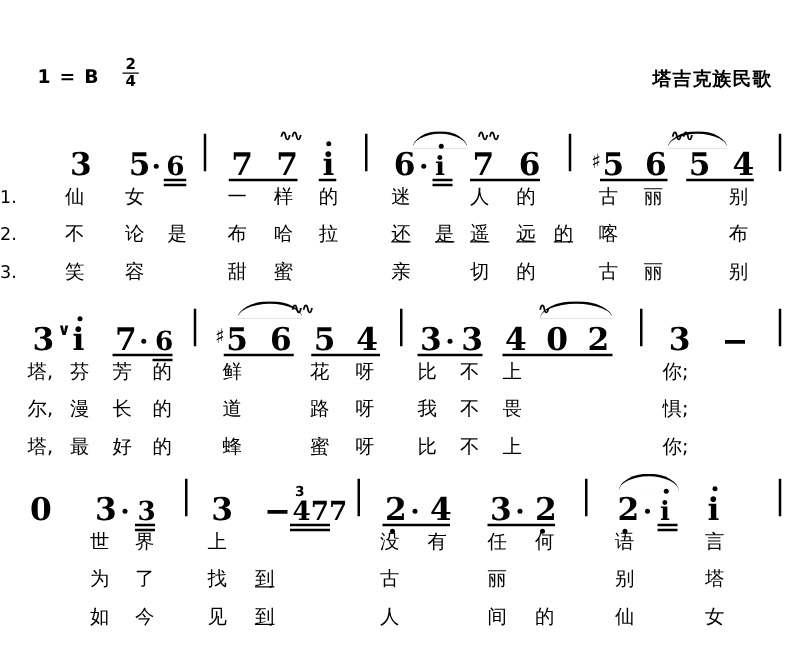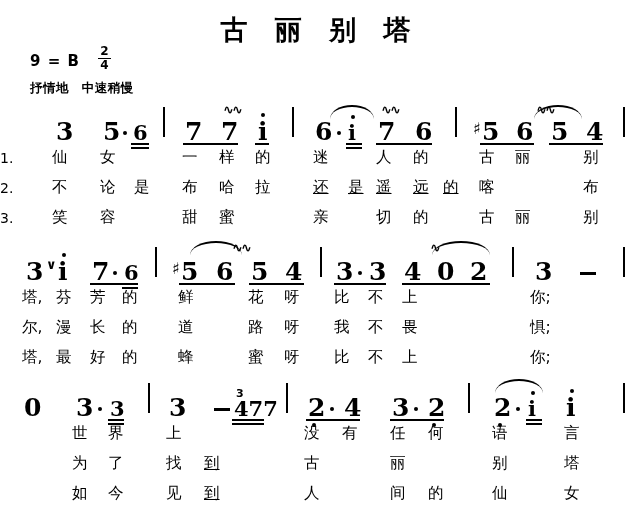--- a/index.html
+++ b/index.html
@@ -175,35 +175,31 @@
     color: #f0b9b9;
     letter-spacing: 0px;
     opacity: 0.85;
   }
 </style>
 </head>
 <body>
 
 <div class="sheet">
 
-  <div class="title">古 丽 别 塔</div>
-
-  <div class="keysig">9 = B</div>
+
+  <div class="keysig">1 = B</div>
 
   <div class="meter">
     <span class="num">2</span>
     <span class="bar"></span>
     <span class="den">4</span>
   </div>
 
-
-  <div class="tempo">
-    <span>抒情地</span>
-    <span class="t2">中速稍慢</span>
-  </div>
+  <div class="composer">塔吉克族民歌</div>
+
 
   <div class="system" style="top:105px;">
     <div class="notes">
 
       <div class="wave" style="left:223px; top:-2px;">∿∿</div>
       <div class="slur" style="left:330px; top:0px; width:44px;"></div>
       <div class="wave" style="left:381px; top:-2px;">∿∿</div>
       <div class="slur" style="left:534px; top:0px; width:48px;"></div>
       <div class="wave" style="left:536px; top:-2px;">∿∿</div>
 

